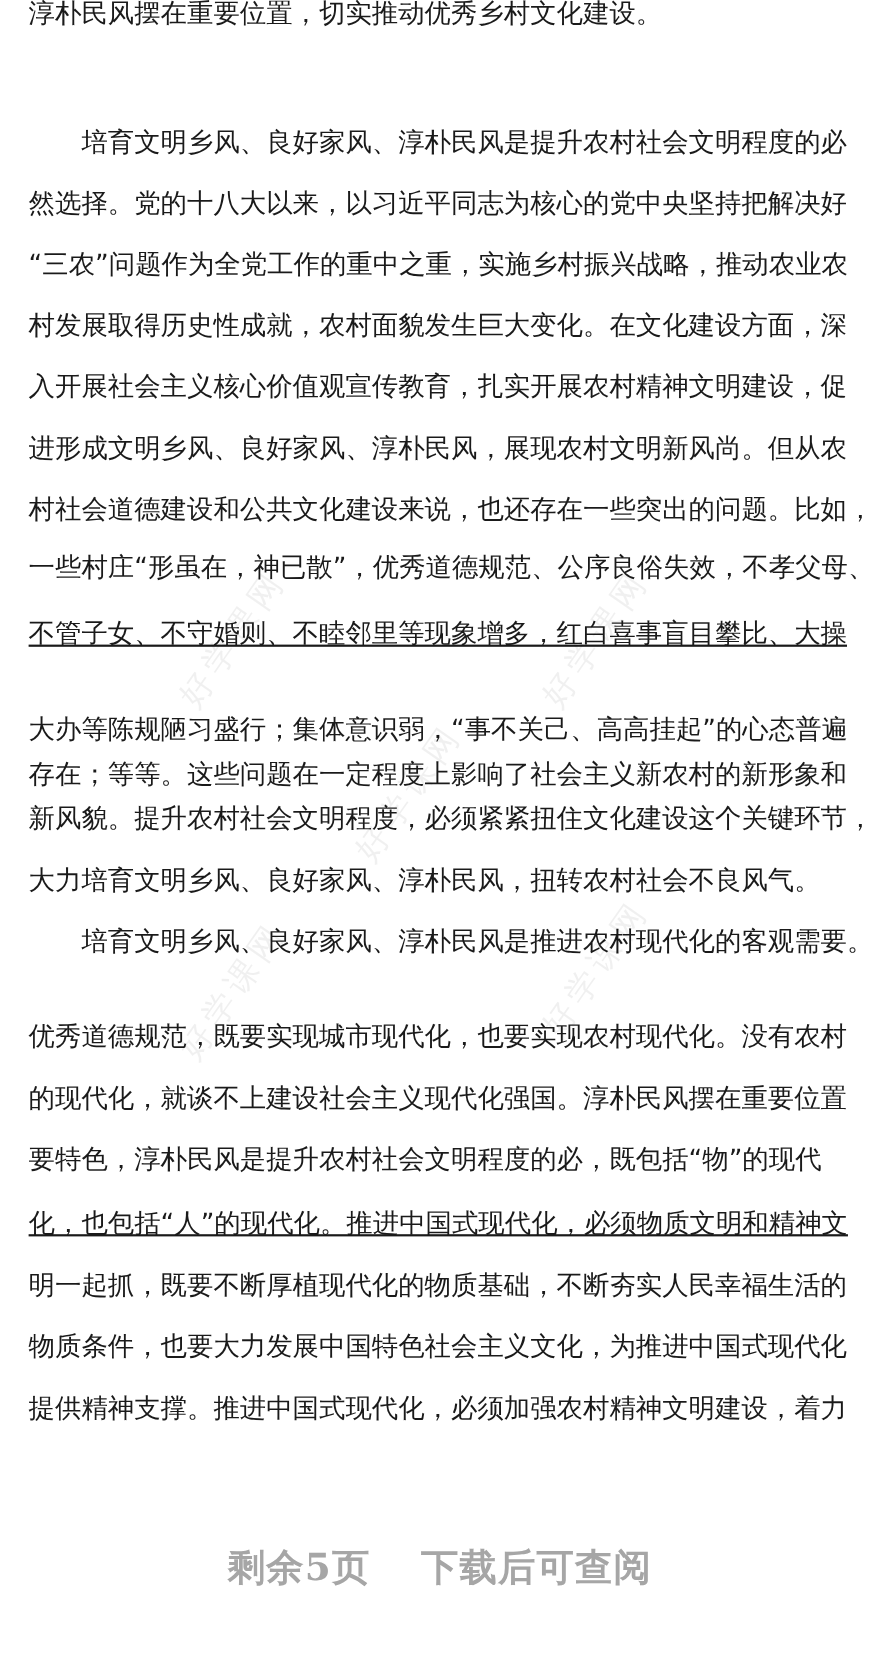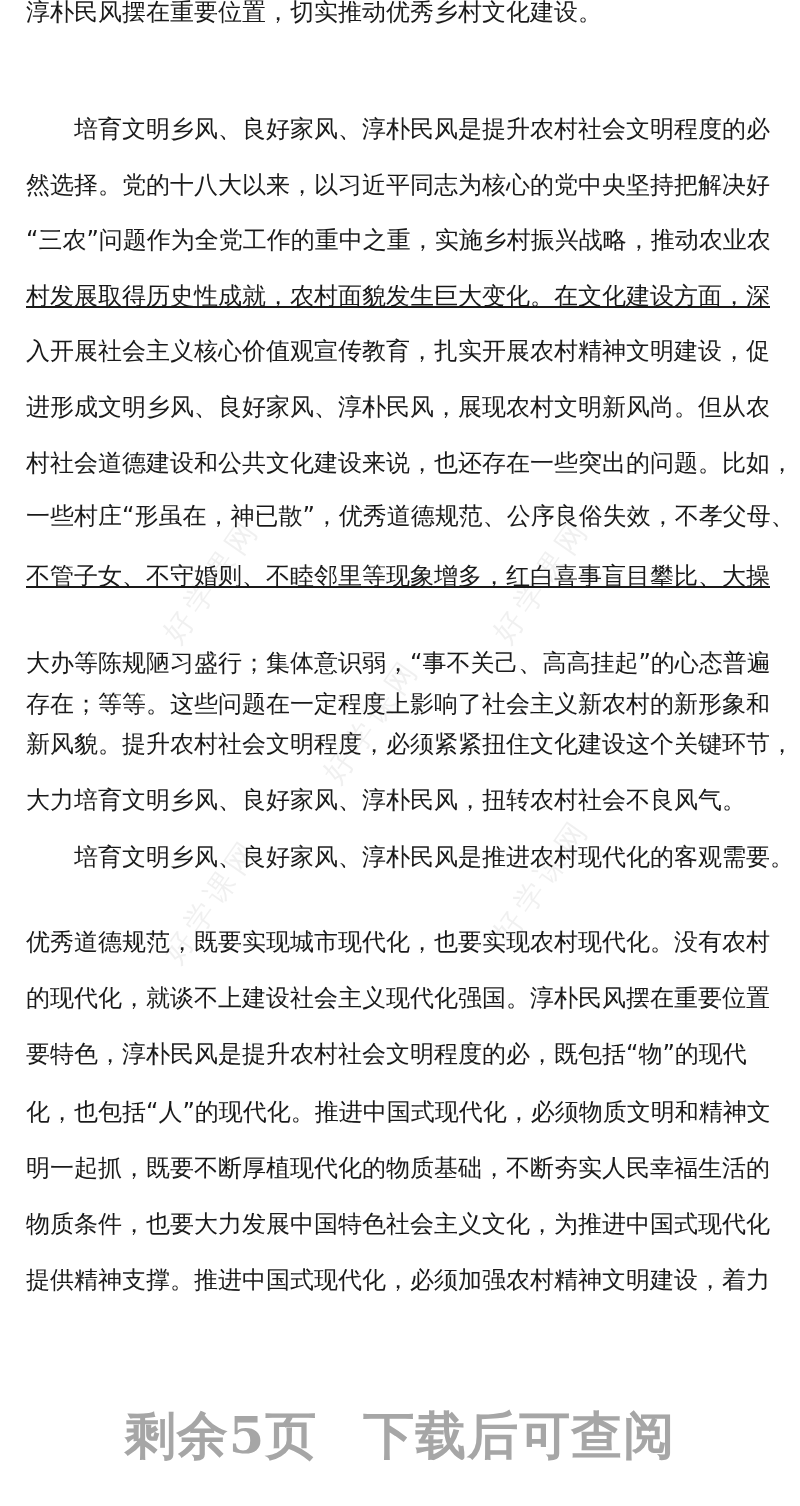--- a/index.html
+++ b/index.html
@@ -5,48 +5,48 @@
   html, body { margin: 0; padding: 0; background: #ffffff; }
   body { width: 800px; height: 1506px; position: relative; overflow: hidden;
          font-family: "DejaVu Sans", "Liberation Sans", sans-serif; color: #1a1a1a; }
   .line { position: absolute; left: 26px; width: 750px; height: 56px; line-height: 56px;
           font-size: 24px; white-space: nowrap; letter-spacing: 0px; }
   .indent { left: 74px; width: 702px; }
   .watermark { position: absolute; font-size: 30px; color: rgba(0,0,0,0.06);
                transform: rotate(-55deg); white-space: nowrap; pointer-events: none;
                letter-spacing: 6px; }
   .footer { position: absolute; left: 0; top: 1402px; width: 800px; text-align: center;
-            font-size: 51px; font-weight: bold; color: #a6a6a6; letter-spacing: 1px;
+            font-size: 34px; font-weight: bold; color: #a6a6a6; letter-spacing: 1px;
             font-family: "DejaVu Serif", "Liberation Serif", serif; }
   .footer span { display: inline-block; }
   .footer .gap { width: 46px; }
 </style>
 </head>
 <body>
 
 <div id="doc">
     <div class="line" style="top: -16px;">淳朴民风摆在重要位置，切实推动优秀乡村文化建设。</div>
     <div class="line indent" style="top: 101px;">培育文明乡风、良好家风、淳朴民风是提升农村社会文明程度的必</div>
     <div class="line" style="top: 157px;">然选择。党的十八大以来，以习近平同志为核心的党中央坚持把解决好</div>
     <div class="line" style="top: 212px;">“三农”问题作为全党工作的重中之重，实施乡村振兴战略，推动农业农</div>
-    <div class="line" style="top: 268px; text-decoration: underline;">村发展取得历史性成就，农村面貌发生巨大变化。在文化建设方面，深</div>
+    <div class="line" style="top: 268px;">村发展取得历史性成就，农村面貌发生巨大变化。在文化建设方面，深</div>
     <div class="line" style="top: 323px;">入开展社会主义核心价值观宣传教育，扎实开展农村精神文明建设，促</div>
     <div class="line" style="top: 379px;">进形成文明乡风、良好家风、淳朴民风，展现农村文明新风尚。但从农</div>
     <div class="line" style="top: 435px;">村社会道德建设和公共文化建设来说，也还存在一些突出的问题。比如，</div>
     <div class="line" style="top: 488px;">一些村庄“形虽在，神已散”，优秀道德规范、公序良俗失效，不孝父母、</div>
     <div class="line" style="top: 548px; text-decoration: underline;">不管子女、不守婚则、不睦邻里等现象增多，红白喜事盲目攀比、大操</div>
     <div class="line" style="top: 635px;">大办等陈规陋习盛行；集体意识弱，“事不关己、高高挂起”的心态普遍</div>
     <div class="line" style="top: 676px;">存在；等等。这些问题在一定程度上影响了社会主义新农村的新形象和</div>
     <div class="line" style="top: 716px;">新风貌。提升农村社会文明程度，必须紧紧扭住文化建设这个关键环节，</div>
     <div class="line" style="top: 772px;">大力培育文明乡风、良好家风、淳朴民风，扭转农村社会不良风气。</div>
     <div class="line indent" style="top: 831px; font-family: Liberation Mono, monospace;">培育文明乡风、良好家风、淳朴民风是推进农村现代化的客观需要。</div>
     <div class="line" style="top: 914px;">优秀道德规范，既要实现城市现代化，也要实现农村现代化。没有农村</div>
     <div class="line" style="top: 970px;">的现代化，就谈不上建设社会主义现代化强国。淳朴民风摆在重要位置</div>
     <div class="line" style="top: 1026px;">要特色，淳朴民风是提升农村社会文明程度的必，既包括“物”的现代</div>
-    <div class="line" style="top: 1084px;">化，也包括“人”的现代化。推进中国式现代化，必须物质文明和精神文</div>
+    <div class="line" style="top: 1084px; text-decoration: underline;">化，也包括“人”的现代化。推进中国式现代化，必须物质文明和精神文</div>
     <div class="line" style="top: 1140px;">明一起抓，既要不断厚植现代化的物质基础，不断夯实人民幸福生活的</div>
     <div class="line" style="top: 1196px;">物质条件，也要大力发展中国特色社会主义文化，为推进中国式现代化</div>
     <div class="line" style="top: 1252px;">提供精神支撑。推进中国式现代化，必须加强农村精神文明建设，着力</div>
   </div>
 
 <div class="footer">
   <span>剩余5页</span><span class="gap"></span><span>下载后可查阅</span>
 </div>
 
 <div class="watermark" style="left: 140px; top: 560px;">好学课网</div>

